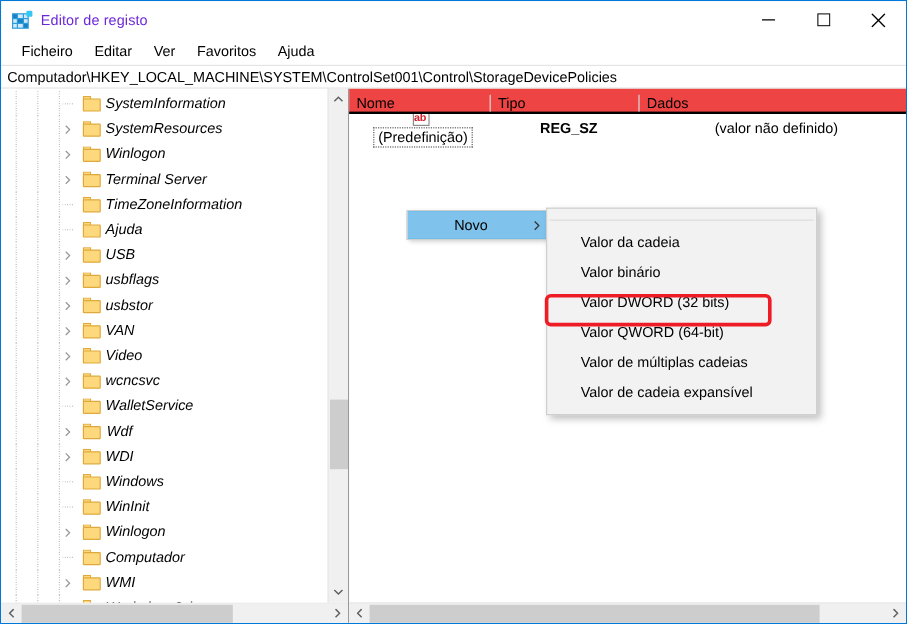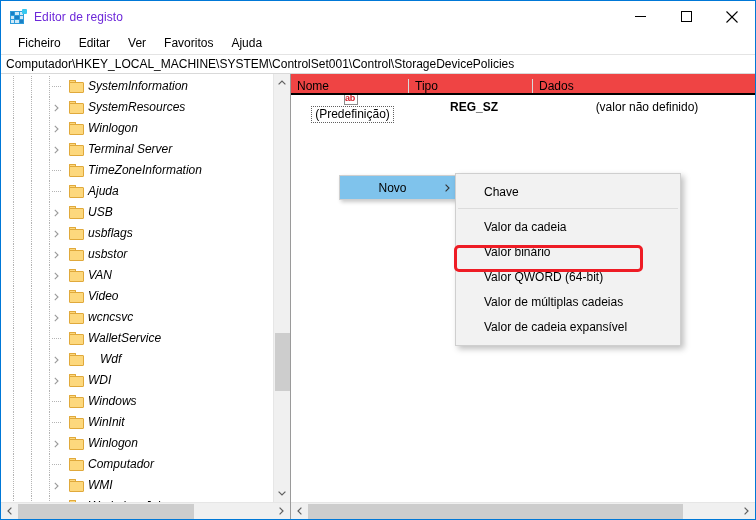--- a/index.html
+++ b/index.html
@@ -463,21 +463,21 @@
               </div>
               <span class="chev" style="left: 50px;">
                 <svg width="5" height="8" viewBox="0 0 5 8">
                   <path d="M0.8 0.8 L4 4 L0.8 7.2" fill="none" stroke="#9a9a9a" stroke-width="1.1"></path>
                 </svg>
               </span>
               <span class="folder" style="left: 68px;">
                 <span class="tab"></span>
                 <span class="body"></span>
               </span>
-              <span class="tlabel" style="left: 99px;">Wdf</span>
+              <span class="tlabel" style="left: 88px;">Wdf</span>
             </div>
             <div class="trow">
               <div class="guides">
                 <div class="vdot" style="left: 12px;"></div>
                 <div class="vdot" style="left: 30px;"></div>
                 <div class="vdot" style="left: 48px;"></div>
               </div>
               <span class="chev" style="left: 50px;">
                 <svg width="5" height="8" viewBox="0 0 5 8">
                   <path d="M0.8 0.8 L4 4 L0.8 7.2" fill="none" stroke="#9a9a9a" stroke-width="1.1"></path>
@@ -650,31 +650,31 @@
       <span class="lbl">Novo</span>
       <span class="arrow">
         <svg width="5" height="8" viewBox="0 0 5 8">
             <path d="M0.6 0.6 L4 4 L0.6 7.4" fill="none" stroke="#333" stroke-width="1.1"></path>
           </svg>
       </span>
     </div>
   </div>
 
   <div id="ctxsub">
-      <div class="subitem">
-        <span>Chave</span>
-      </div>
       <div class="subsep"></div>
       <div class="subitem">
         <span>Valor da cadeia</span>
       </div>
       <div class="subitem">
         <span>Valor binário</span>
       </div>
       <div class="subitem">
+        <span>Valor DWORD (32 bits)</span>
+      </div>
+      <div class="subitem">
         <span>Valor QWORD (64-bit)</span>
       </div>
       <div class="subitem">
         <span>Valor de múltiplas cadeias</span>
       </div>
       <div class="subitem">
         <span>Valor de cadeia expansível</span>
       </div>
     </div>
 

